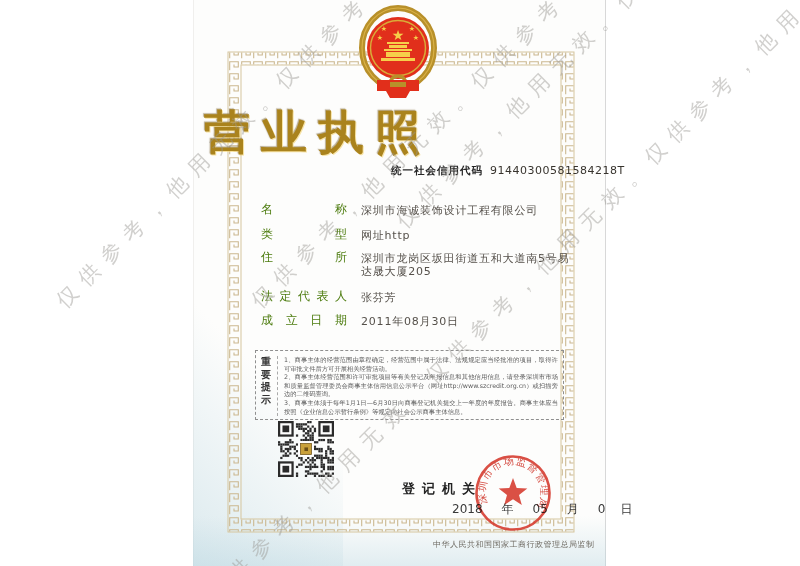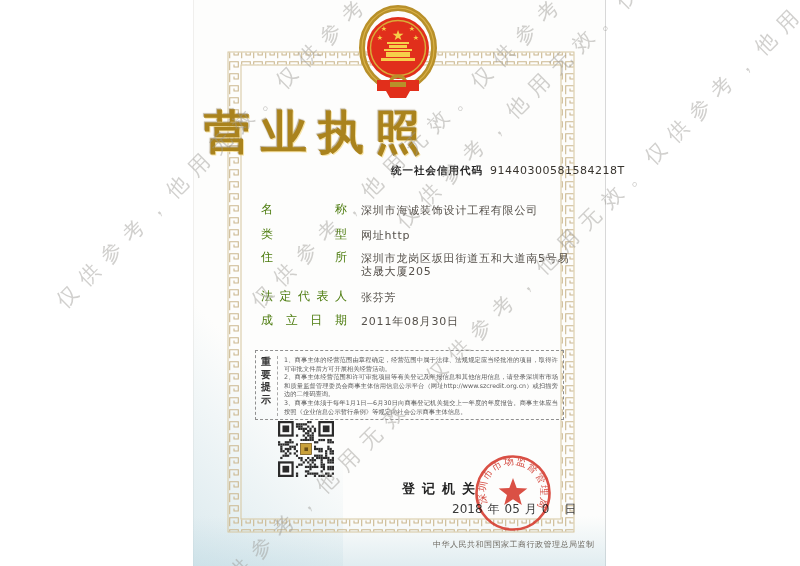--- a/index.html
+++ b/index.html
@@ -57,21 +57,21 @@
   .notice-items{flex:1;}
   .notice-item{font-size:6.3px;line-height:8.6px;color:#5a5a5a;text-align:justify;}
 
   
   .qr{position:absolute;left:278px;top:421px;width:56px;height:56px;}
 
   
   .reg-label{position:absolute;left:402px;top:480px;font-size:13px;font-weight:bold;
       color:#222;letter-spacing:7px;}
   .reg-date{position:absolute;left:452px;top:501px;font-size:12px;color:#3a3a3a;}
-  .reg-date span{margin-right:5px;}
+  .reg-date span{margin-right:19px;}
   .reg-date .d-day{margin-right:2px;}
   .reg-date .d-dayunit{margin-left:13px;}
 
   .seal{position:absolute;left:472px;top:452px;width:82px;height:82px;z-index:6;opacity:.88;
         mix-blend-mode:multiply;}
 
   .footer-line{position:absolute;left:433px;top:539px;font-size:8px;color:#6e6a62;letter-spacing:.5px;}
 </style>
 </head>
 <body>

